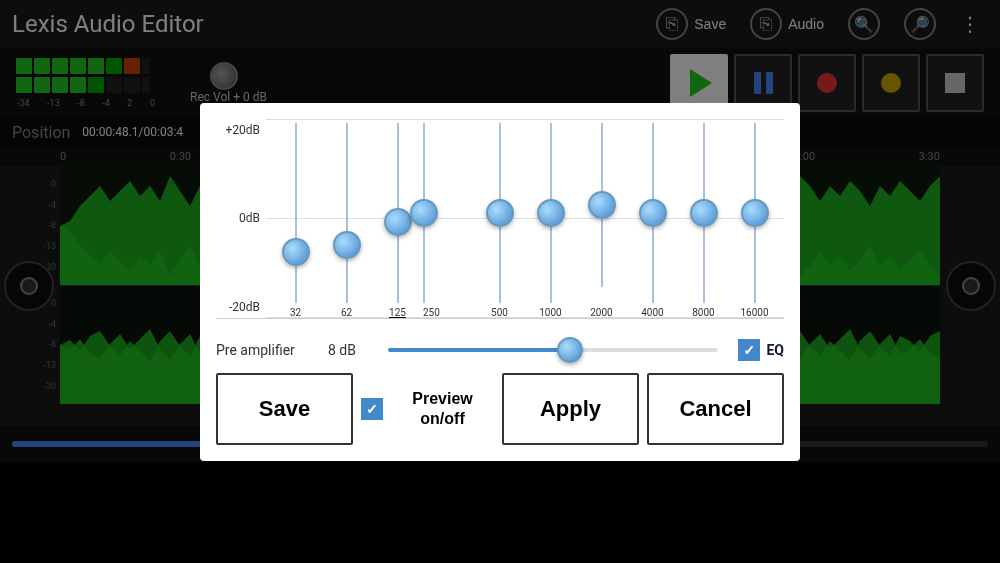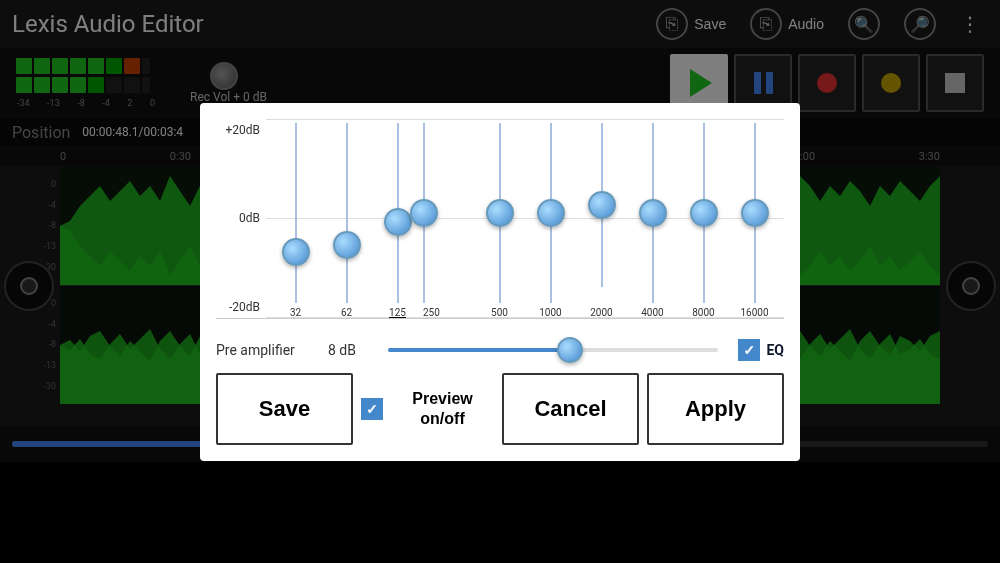--- a/index.html
+++ b/index.html
@@ -727,23 +727,23 @@
       </button>
 
       <button class="preview-btn">
         <div class="preview-checkbox">
           <span style="color:#fff;font-size:14px;font-weight:bold;">✓</span>
         </div>
         <span class="preview-text">Preview on/off</span>
       </button>
 
       <button class="action-btn">
+        <span>Apply</span>
+      </button>
+
+      <button class="action-btn">
         <span>Cancel</span>
       </button>
 
-      <button class="action-btn">
-        <span>Apply</span>
-      </button>
-
     </div>
 
   </div>
 </div>
 
 </body></html>

